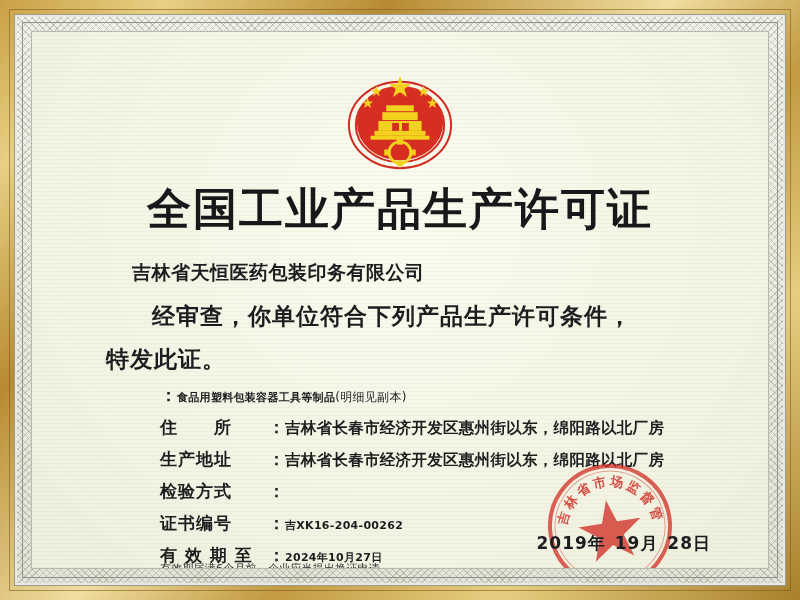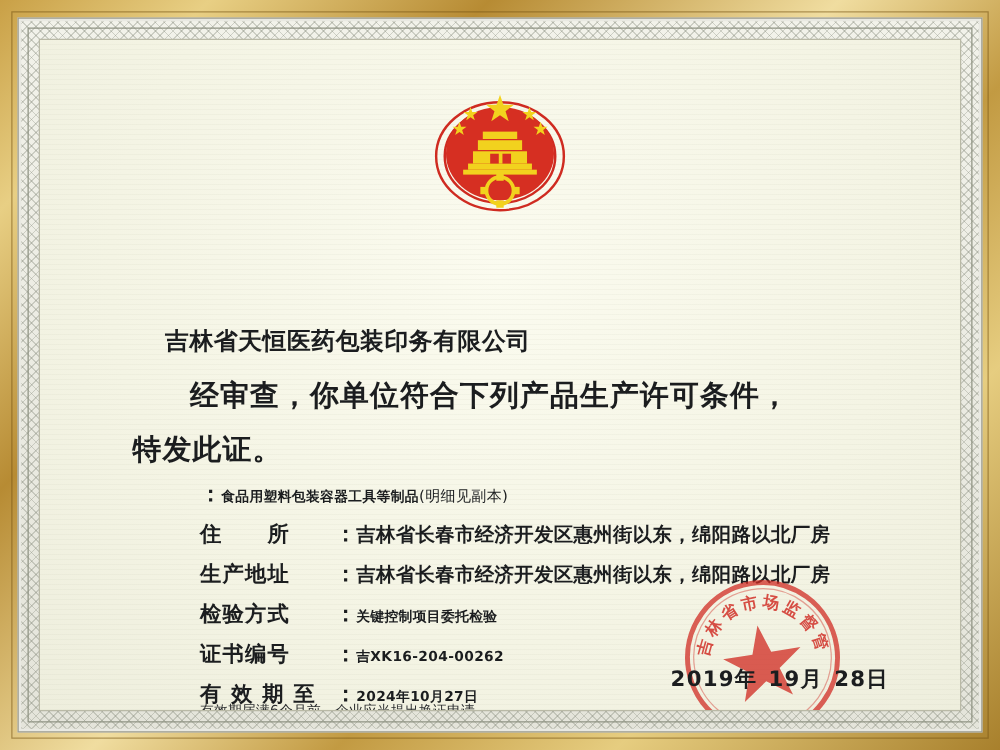--- a/index.html
+++ b/index.html
@@ -277,20 +277,21 @@
           <g fill="#f2d21e">
             <polygon points="60,10 62.8,18.2 71.4,18.2 64.5,23.4 67.1,31.6 60,26.6 52.9,31.6 55.5,23.4 48.6,18.2 57.2,18.2"></polygon>
             <polygon points="36,20 37.4,24.1 41.7,24.1 38.2,26.7 39.5,30.8 36,28.3 32.5,30.8 33.8,26.7 30.3,24.1 34.6,24.1"></polygon>
             <polygon points="27,32 28.4,36.1 32.7,36.1 29.2,38.7 30.5,42.8 27,40.3 23.5,42.8 24.8,38.7 21.3,36.1 25.6,36.1"></polygon>
             <polygon points="84,20 85.4,24.1 89.7,24.1 86.2,26.7 87.5,30.8 84,28.3 80.5,30.8 81.8,26.7 78.3,24.1 82.6,24.1"></polygon>
             <polygon points="93,32 94.4,36.1 98.7,36.1 95.2,38.7 96.5,42.8 93,40.3 89.5,42.8 90.8,38.7 87.3,36.1 91.6,36.1"></polygon>
           </g>
         </svg>
       </div>
 
+      <div class="title">全国工业产品生产许可证</div>
 
       <div class="company">吉林省天恒医药包装印务有限公司</div>
 
       <div class="statement">
         <div>经审查，你单位符合下列产品生产许可条件，</div>
         <div style="text-indent:0;">特发此证。</div>
       </div>
 
       <div class="fields">
 
@@ -308,21 +309,20 @@
 
         <div class="field-row">
           <span class="field-label">生产地址</span>
           <span class="field-colon">：</span>
           <span class="field-value">吉林省长春市经济开发区惠州街以东，绵阳路以北厂房</span>
         </div>
 
         <div class="field-row">
           <span class="field-label">检验方式</span>
           <span class="field-colon">：</span>
-          <span class="field-value big">关键控制项目委托检验</span>
         </div>
 
         <div class="field-row">
           <span class="field-label">证书编号</span>
           <span class="field-colon">：</span>
           <span class="field-value big">吉XK16-204-00262</span>
         </div>
 
         <div class="field-row">
           <span class="field-label">有 效 期 至</span>

